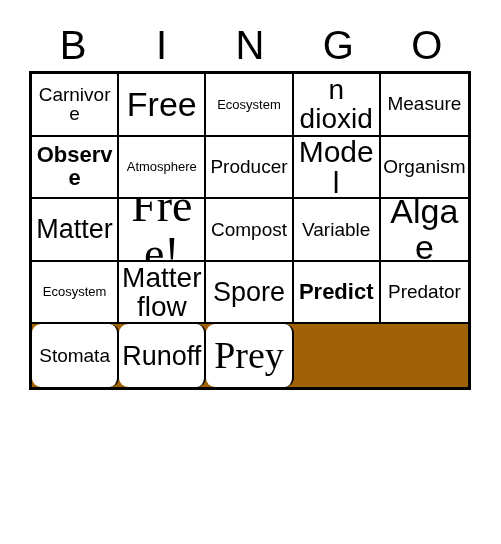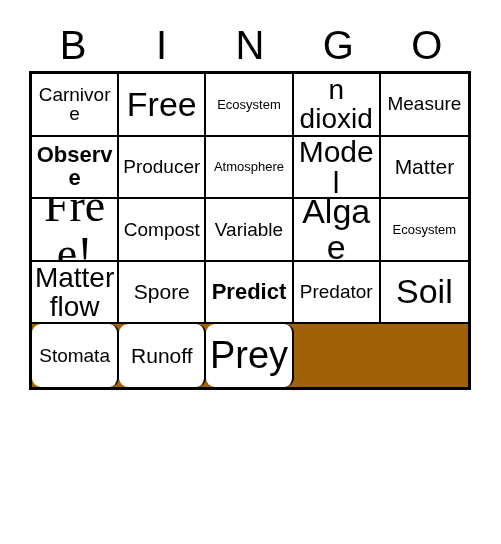--- a/index.html
+++ b/index.html
@@ -80,25 +80,25 @@
     font-weight: 400;
     word-break: break-word;
   }
 
   
   .sz-xs   { font-size: 13px; }
   .sz-s    { font-size: 14px; }
   .sz-m    { font-size: 19px; }
   .sz-l    { font-size: 22px; font-weight: bold; }
   .sz-xl   { font-size: 28px; }
-  .sz-xxl  { font-size: 21px; text-align: right; }
+  .sz-xxl  { font-size: 27px; text-align: right; }
   .sz-h1   { font-size: 30px; }
   .sz-h2   { font-size: 34px; }
   .sz-h3   { font-size: 46px; font-family: Liberation Serif, serif; }
-  .sz-h4   { font-size: 38px; }
+  .sz-h4   { font-size: 38px; font-family: Liberation Serif, serif; }
 </style>
 </head>
 <body>
 
 <div id="card">
 
   <div id="header">
     <div class="header-letter">B</div>
     <div class="header-letter">I</div>
     <div class="header-letter">N</div>
@@ -119,27 +119,30 @@
       <div class="cell">
         <span class="cell-text sz-xl">Carbon dioxide</span>
       </div>
       <div class="cell">
         <span class="cell-text sz-m">Measure</span>
       </div>
       <div class="cell">
         <span class="cell-text sz-l">Observe</span>
       </div>
       <div class="cell">
+        <span class="cell-text sz-xs">Atmosphere</span>
+      </div>
+      <div class="cell">
         <span class="cell-text sz-m">Producer</span>
       </div>
       <div class="cell">
-        <span class="cell-text sz-xs">Atmosphere</span>
+        <span class="cell-text sz-h1">Model</span>
       </div>
       <div class="cell">
-        <span class="cell-text sz-h1">Model</span>
+        <span class="cell-text sz-m">Organism</span>
       </div>
       <div class="cell">
         <span class="cell-text sz-xxl">Matter</span>
       </div>
       <div class="cell">
         <span class="cell-text sz-h3">Free!</span>
       </div>
       <div class="cell">
         <span class="cell-text sz-m">Compost</span>
       </div>
@@ -158,23 +161,20 @@
       <div class="cell">
         <span class="cell-text sz-xxl">Spore</span>
       </div>
       <div class="cell">
         <span class="cell-text sz-l">Predict</span>
       </div>
       <div class="cell">
         <span class="cell-text sz-m">Predator</span>
       </div>
       <div class="cell">
-        <span class="cell-text sz-h2">Soil</span>
-      </div>
-      <div class="cell">
         <span class="cell-text sz-m">Stomata</span>
       </div>
       <div class="cell">
         <span class="cell-text sz-xxl">Runoff</span>
       </div>
       <div class="cell">
         <span class="cell-text sz-h4">Prey</span>
       </div>
     </div>
 

